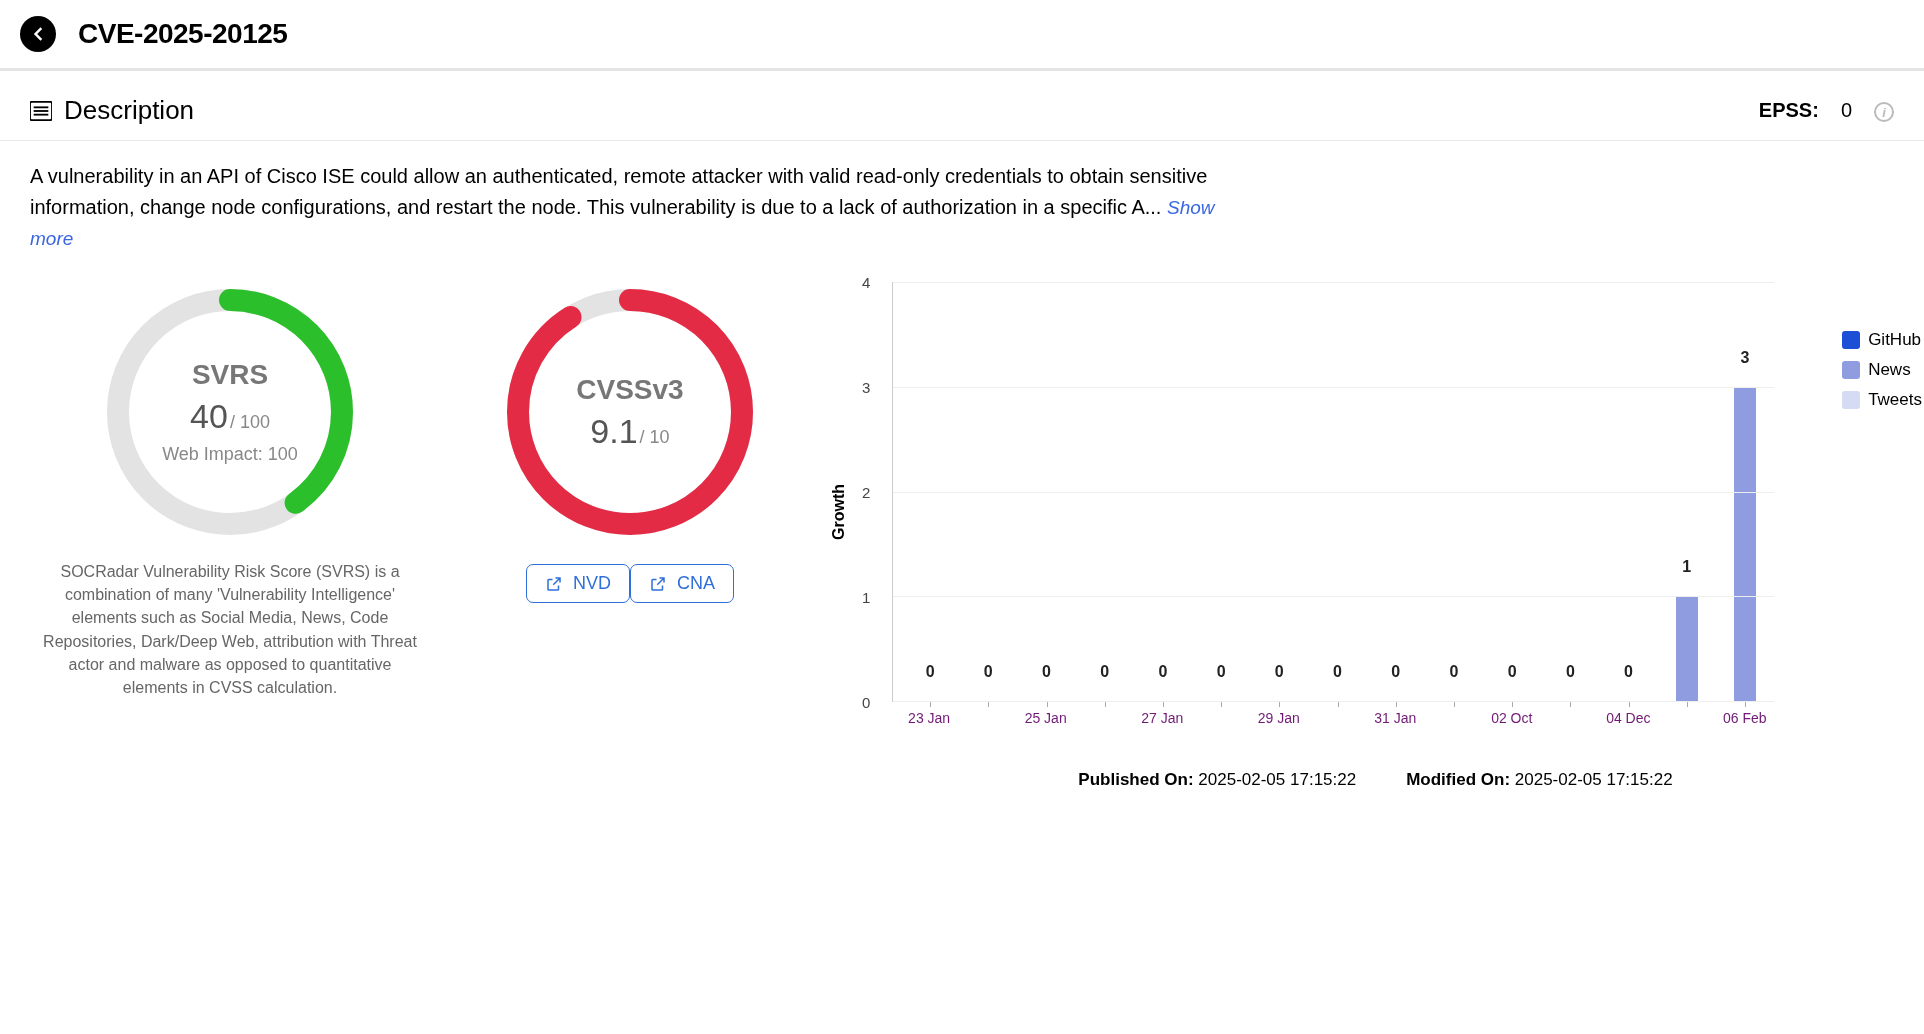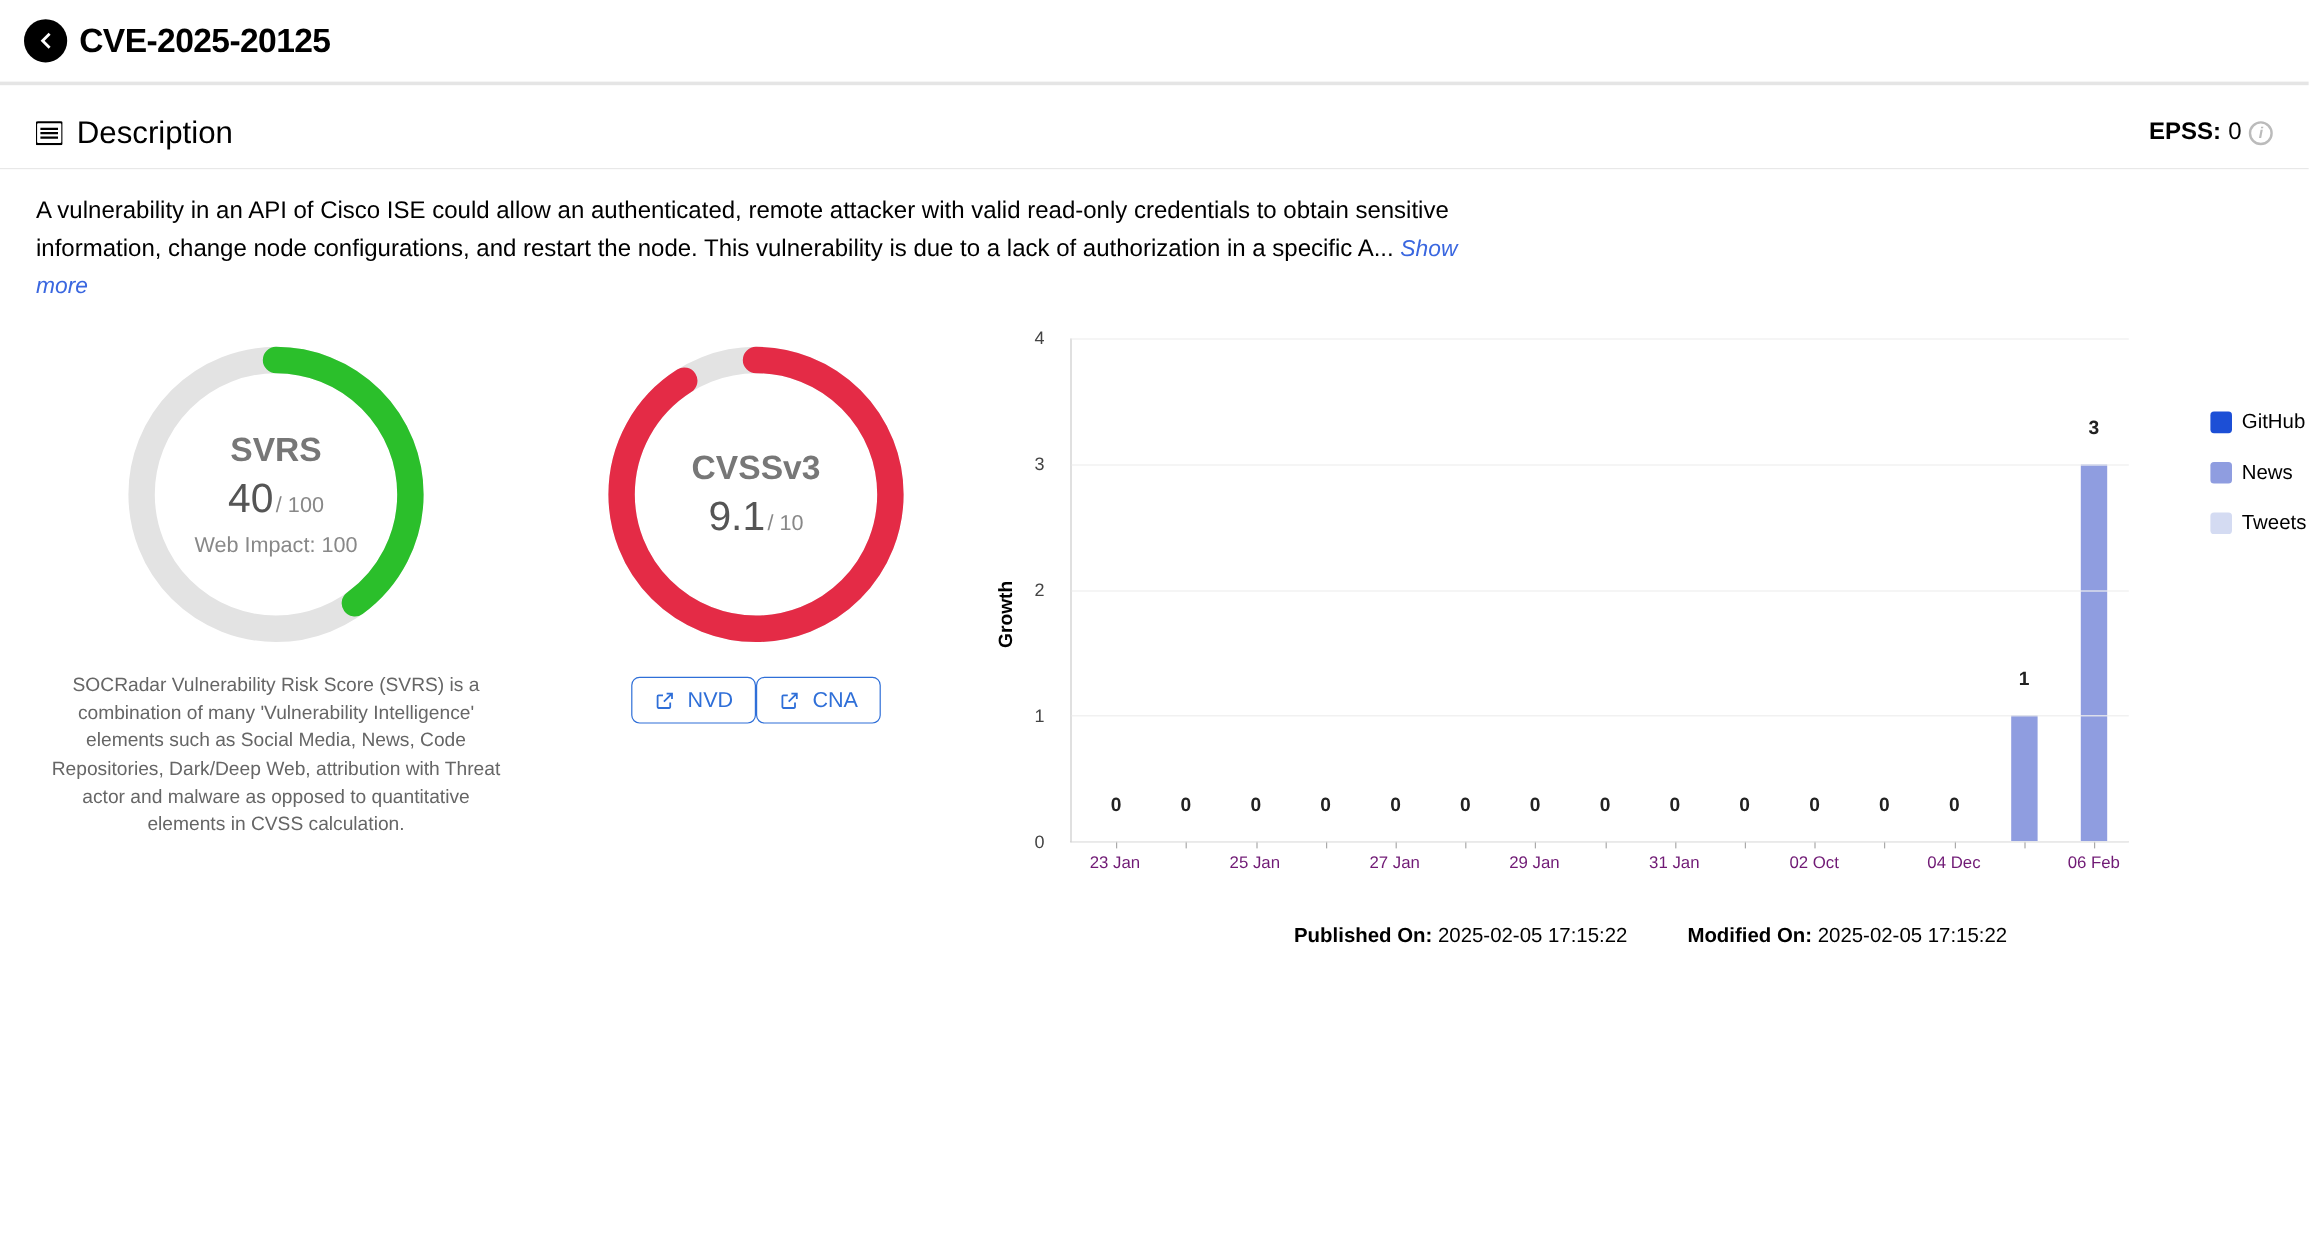--- a/index.html
+++ b/index.html
@@ -1,27 +1,27 @@
 <!DOCTYPE html>
 <html><head>
   <meta charset="utf-8">
   <style>
     * { box-sizing: border-box; margin: 0; padding: 0; }
     body { font-family: -apple-system, BlinkMacSystemFont, "Segoe UI", Helvetica, Arial, sans-serif; background: #fff; color: #000; }
 
-    .top-bar { display: flex; align-items: center; padding: 16px 20px; gap: 10px; border-bottom: 3px solid #e5e5e5; }
+    .top-bar { display: flex; align-items: center; padding: 16px 20px; gap: 22px; border-bottom: 3px solid #e5e5e5; }
     .back-circle { width: 36px; height: 36px; background: #000; border-radius: 50%; display: flex; align-items: center; justify-content: center; cursor: pointer; }
     .back-circle svg { width: 20px; height: 20px; fill: #fff; }
     .cve-title { font-size: 28px; font-weight: 800; letter-spacing: -0.5px; }
 
     .desc-header { display: flex; align-items: center; justify-content: space-between; padding: 24px 30px 14px 30px; border-bottom: 1px solid #e8e8e8; }
     .desc-left { display: flex; align-items: center; gap: 12px; }
     .desc-left .list-icon { width: 22px; height: 20px; }
     .desc-title { font-size: 26px; font-weight: 400; }
-    .epss-block { display: flex; align-items: center; gap: 6px; font-size: 20px; }
+    .epss-block { display: flex; align-items: flex-end; gap: 22px; font-size: 20px; }
     .epss-block .bold { font-weight: 700; }
     .info-circle { width: 20px; height: 20px; border: 2px solid #bbb; border-radius: 50%; color: #bbb; display: flex; align-items: center; justify-content: center; font-size: 13px; font-style: italic; font-weight: 700; }
 
     .desc-body { padding: 20px 30px 8px 30px; font-size: 20px; line-height: 1.55; max-width: 1250px; }
     .show-more { color: #3a67e0; font-style: italic; font-size: 19px; cursor: pointer; }
 
     .main-row { display: flex; padding: 10px 30px 0 30px; gap: 10px; align-items: flex-start; }
 
     .col { display: flex; flex-direction: column; align-items: center; }
     .col-svrs { width: 400px; }
@@ -50,21 +50,21 @@
     .bars-row { position: absolute; left: 0; right: 0; bottom: 0; height: 100%; display: flex; align-items: flex-end; padding-left: 8px; }
     .bar-slot { flex: 1; display: flex; flex-direction: column; align-items: center; justify-content: flex-end; height: 100%; position: relative; }
     .bar-label-top { position: absolute; font-size: 16px; font-weight: 700; color: #222; transform: translateY(-100%); top: 0; }
     .bar { width: 22px; background: #aeb9e2; }
     .x-ticks { position: absolute; left: 40px; right: 0; bottom: 0; height: 50px; display: flex; padding-left: 8px; padding-top: 8px; }
     .x-tick-slot { flex: 1; text-align: center; font-size: 14px; color: #701a75; }
     .x-tick-slot.hidden { visibility: hidden; }
     .tick-mark { position: absolute; bottom: -6px; width: 1px; height: 6px; background: #aaa; left: 50%; }
 
     .legend { position: absolute; right: -28px; top: 58px; display: flex; flex-direction: column; gap: 10px; font-size: 17px; }
-    .legend-item { display: flex; align-items: center; gap: 8px; margin-top: 12px; }
+    .legend-item { display: flex; align-items: center; gap: 8px; }
     .legend-swatch { width: 18px; height: 18px; border-radius: 3px; }
 
     .dates-row { display: flex; justify-content: center; gap: 50px; font-size: 17px; margin-top: 18px; padding-left: 27px; }
     .dates-row .bold { font-weight: 700; }
 
     .chart-wrap { position: relative; width: 100%; padding-right: 120px; }
   </style>
 </head>
 <body>
 

